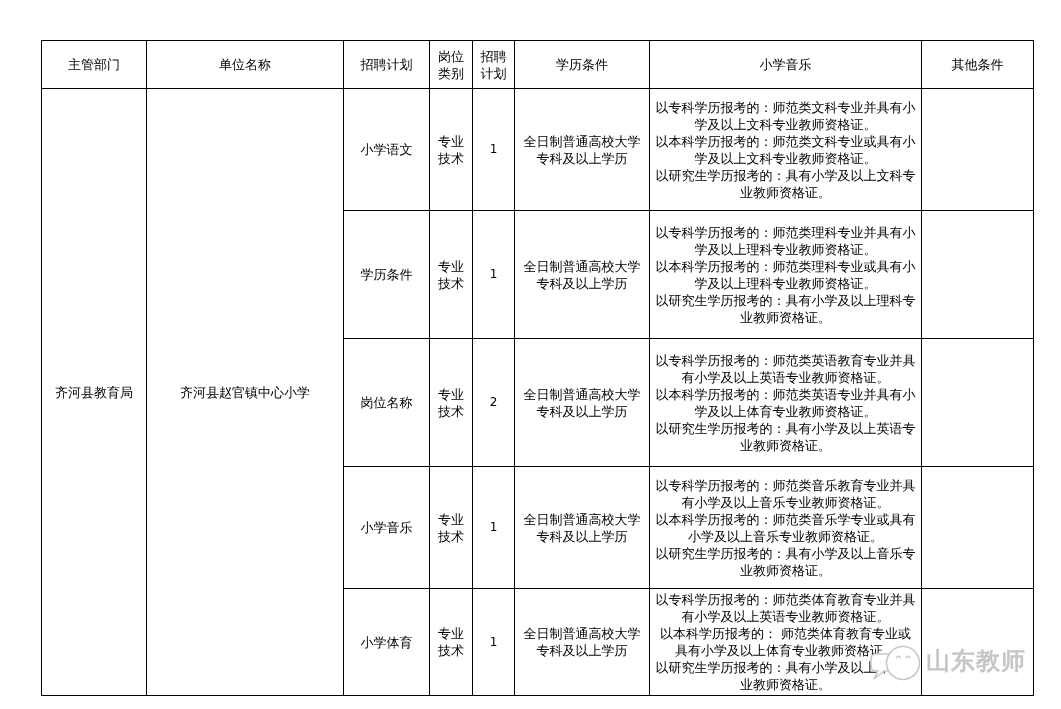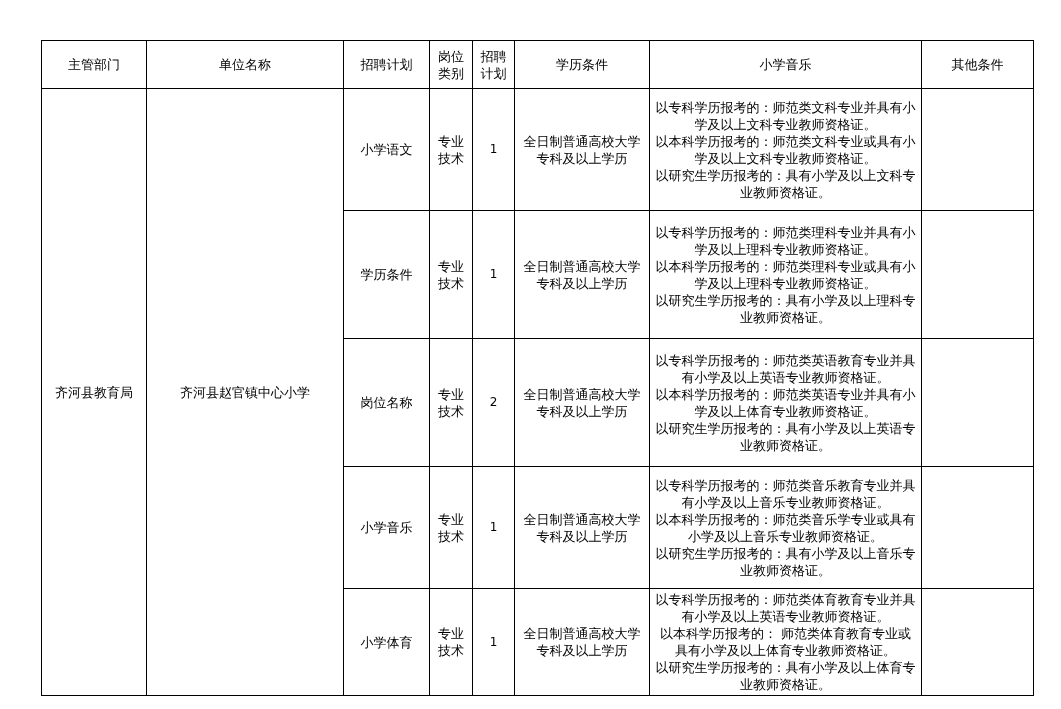--- a/index.html
+++ b/index.html
@@ -170,14 +170,23 @@
               <div><span>以专科学历报考的：师范类</span><span class="bold">体育教育</span><span>专业并具有小学及以上英语专业教师资格证。</span></div>
               <div><span>以本科学历报考的： 师范类</span><span class="bold">体育教育</span><span>专业或具有小学及以上体育专业教师资格证。</span></div>
               <div><span>以研究生学历报考的：具有小学及以上体育专业教师资格证。</span></div>
             </td>
           <td></td>
         </tr>
       </tbody>
     </table>
   </div>
 
+  <div class="watermark">
+    <svg class="mascot" width="58" height="54" viewBox="0 0 58 54">
+      <path d="M10 20 q-5 0 -5 5.5 v6 q0 5.5 5 5.5 h2 l-4 8 10 -8 h5 q5 0 5 -5.5 v-6 q0 -5.5 -5 -5.5 z" fill="#ffffff" stroke="#c8c8c8" stroke-width="1.6"></path>
+      <circle cx="37" cy="29" r="16.5" fill="#ffffff" stroke="#c8c8c8" stroke-width="1.6"></circle>
+      <path d="M30.5 23.5 q1.8 -2.4 3.6 0" fill="none" stroke="#c8c8c8" stroke-width="1.6" stroke-linecap="round"></path>
+      <path d="M40 23.5 q1.8 -2.4 3.6 0" fill="none" stroke="#c8c8c8" stroke-width="1.6" stroke-linecap="round"></path>
+    </svg>
+    <span class="wm-text">山东教师</span>
+  </div>
 
 </div>
 
 </body></html>

